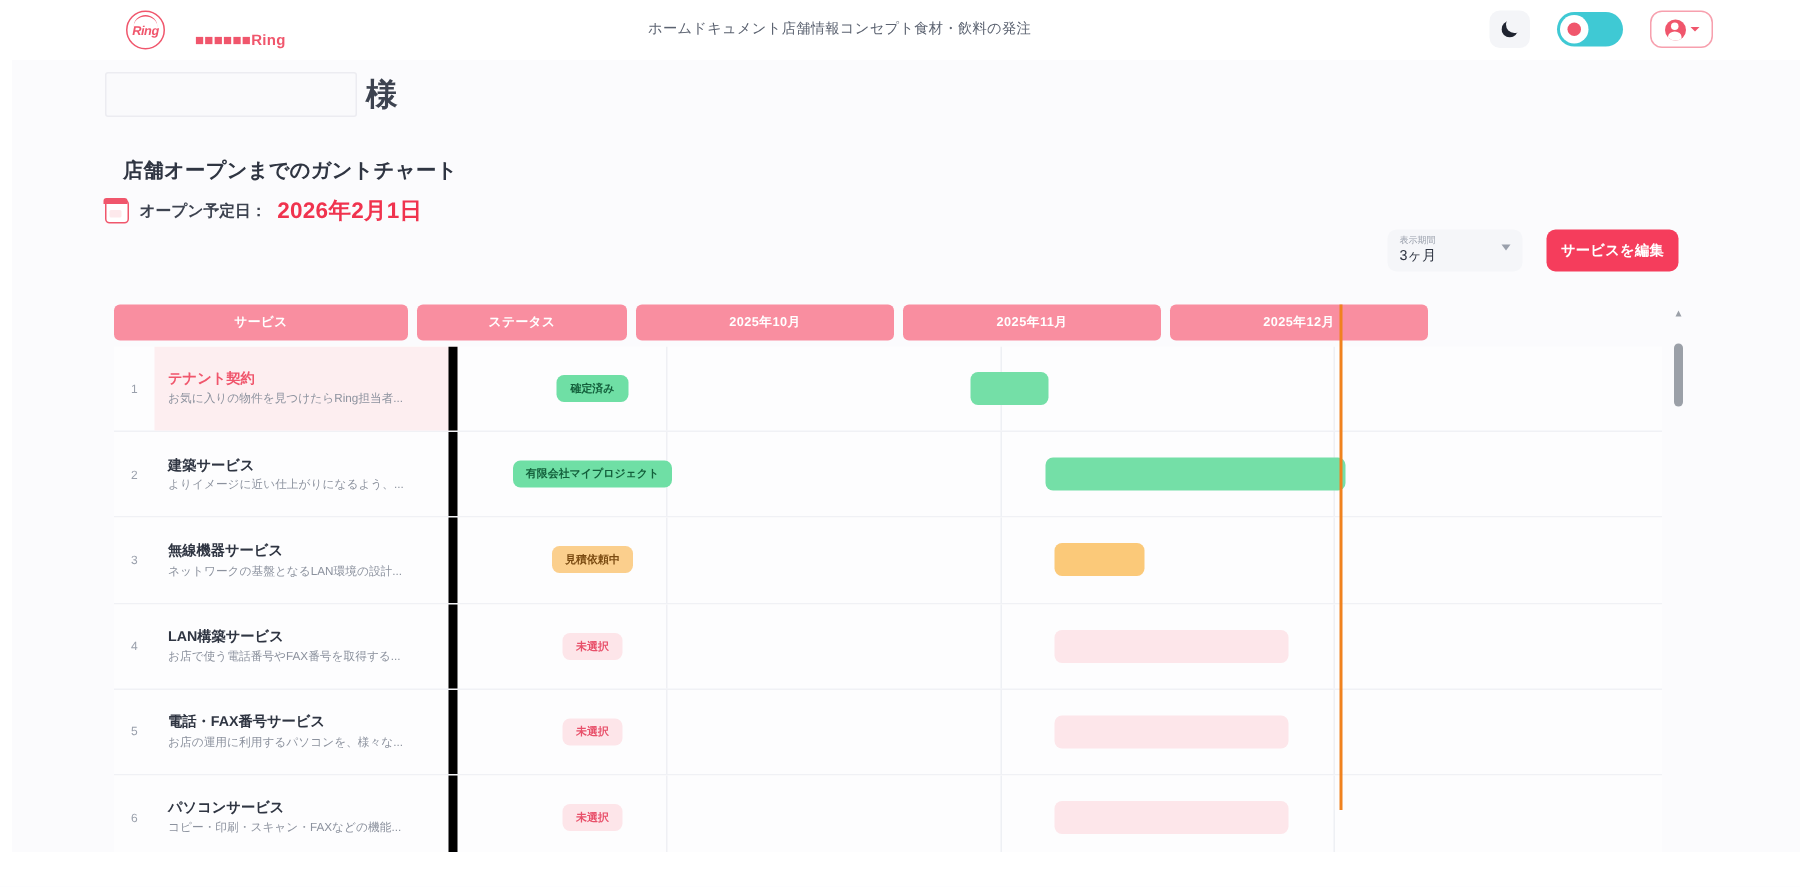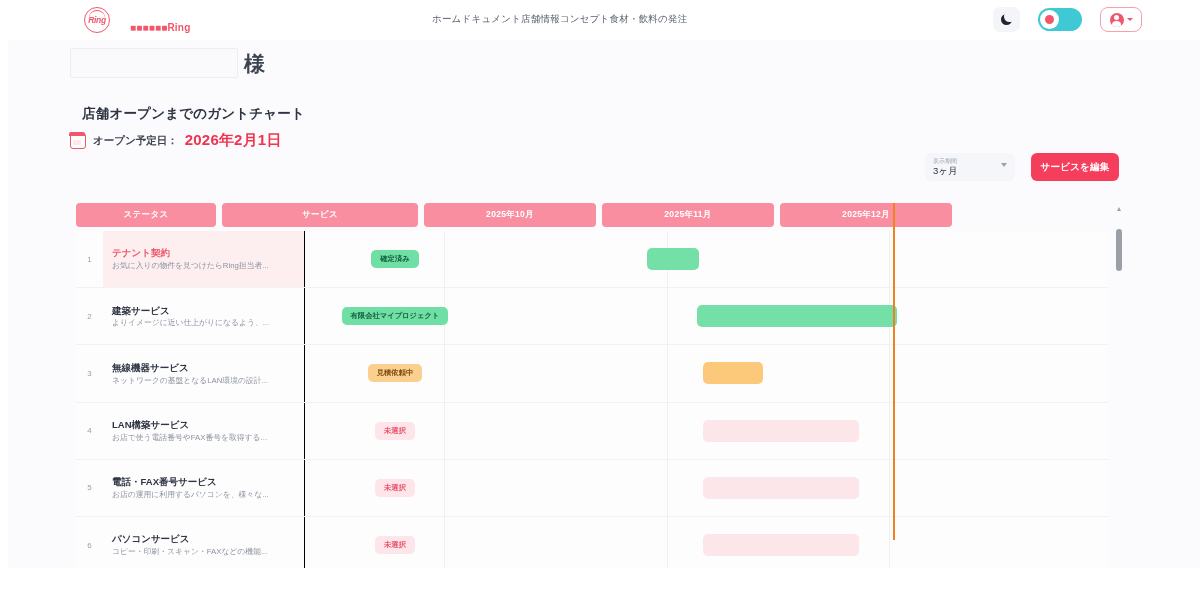--- a/index.html
+++ b/index.html
@@ -228,21 +228,21 @@
     background: #fdfdfe;
   }
   .row .idx {
     width: 27px; text-align: center;
     font-size: 8px; color: #9aa0ac;
     flex: 0 0 27px;
   }
   .svc-cell {
     width: 202px; flex: 0 0 202px;
     padding: 6px 9px;
-    border-right: 1px solid #000000;
+    border-right: 6px solid #000000;
     height: 100%;
     display: flex; flex-direction: column; justify-content: center;
     cursor: pointer;
   }
   .svc-cell.hl { background: #fdeef0; }
   .svc-name { font-size: 9.5px; font-weight: 700; color: #2f3542; line-height: 1.45; }
   .svc-cell.hl .svc-name { color: #f0566c; }
   .svc-desc {
     font-size: 7.8px; color: #8c929e; line-height: 1.5;
     white-space: nowrap; overflow: hidden; text-overflow: ellipsis;
@@ -365,22 +365,22 @@
 
   <div class="period-select">
     <div class="period-label">表示期間</div>
     <div class="period-value">3ヶ月</div>
     <div class="period-chev"></div>
   </div>
   <div class="edit-btn">サービスを編集</div>
 
   <div class="gantt">
     <div class="gantt-head">
+      <div class="th service">サービス</div>
       <div class="th status">ステータス</div>
-      <div class="th service">サービス</div>
       <div class="th month">2025年10月</div>
       <div class="th month">2025年11月</div>
       <div class="th month">2025年12月</div>
     </div>
 
     <div class="rows" id="rows">
         <div class="row">
           <div class="idx">1</div>
           <div class="svc-cell hl">
             <div class="svc-name">テナント契約</div>

